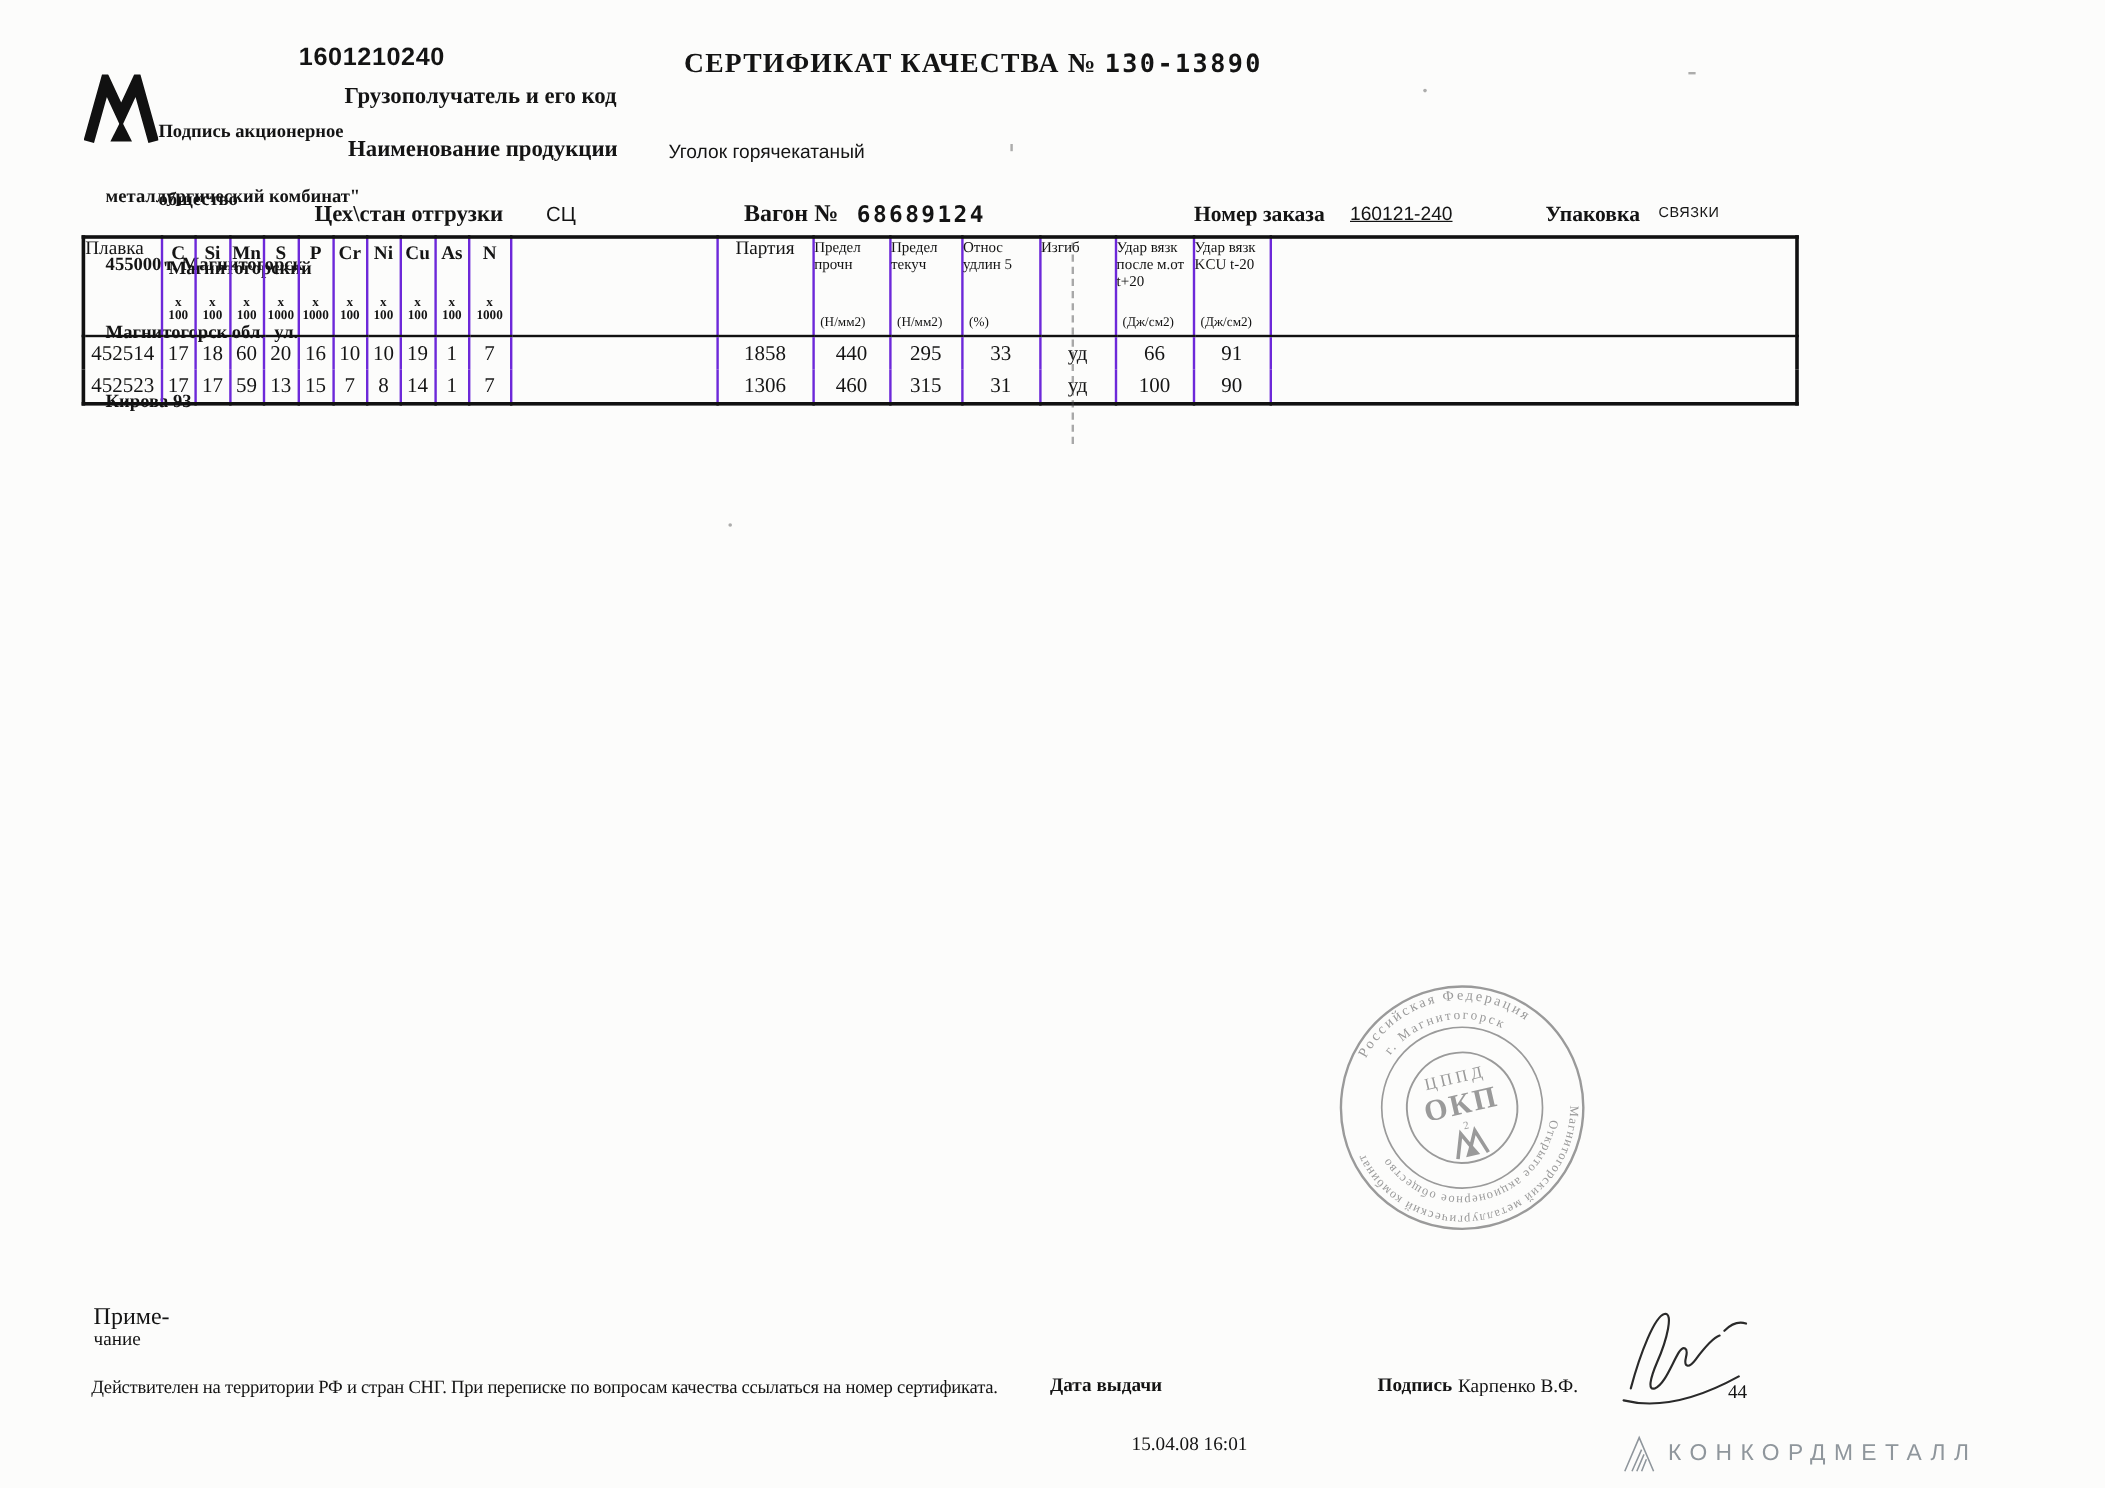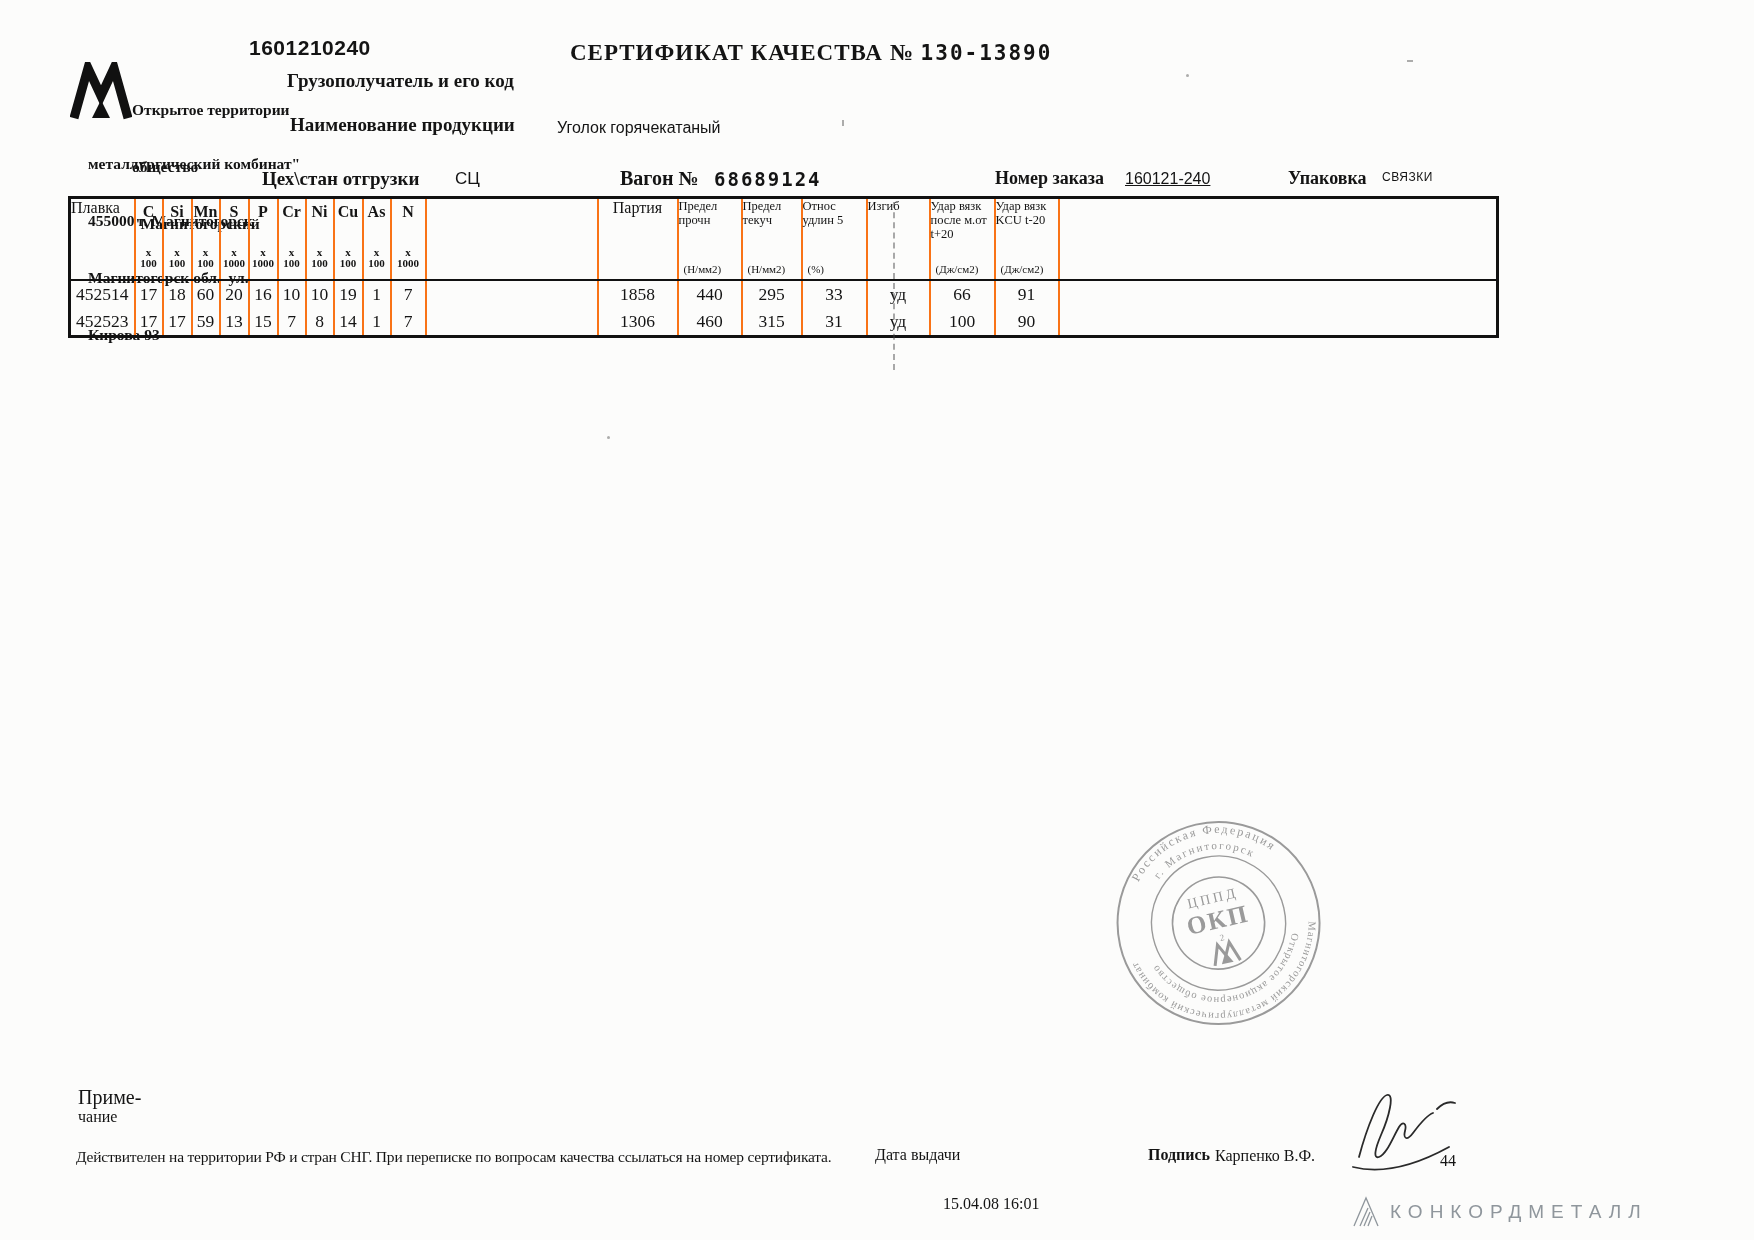--- a/index.html
+++ b/index.html
@@ -27,21 +27,21 @@
   .wagon-lbl{left:620px;top:167px;font-size:20px;}
   .wagon-val{left:714px;top:168px;font-family:"DejaVu Sans Mono",monospace;font-weight:700;font-size:19px;letter-spacing:2px;}
   .order-lbl{left:995px;top:168px;font-size:18px;}
   .order-val{left:1125px;top:170px;font-family:"Liberation Sans",sans-serif;font-size:16px;text-decoration:underline;}
   .pack-lbl{left:1288px;top:168px;font-size:18px;}
   .pack-val{left:1382px;top:170px;font-family:"Liberation Sans",sans-serif;font-size:12px;letter-spacing:.5px;}
 
   
   .table-wrap{left:68px;top:196px;}
   .cert-table{border-collapse:collapse;table-layout:fixed;width:1428px;border:3px solid #111;}
-  .cert-table th,.cert-table td{border-left:2px solid #111;border-right:2px solid #f97316;padding:0;font-weight:400;}
+  .cert-table th,.cert-table td{border-left:2px solid #111;border-right:2px solid #6d28d9;padding:0;font-weight:400;}
   .cert-table th{border-bottom:2px solid #111;height:80px;vertical-align:top;}
   .cert-table td{height:27px;font-size:17.5px;text-align:center;}
   .th-heat{font-size:16px;font-weight:700;text-align:left;padding:14px 0 0 8px;}
   .th-elem{text-align:center;}
   .th-elem .elem-name{font-size:16px;font-weight:700;padding-top:4px;}
   .th-elem .elem-mult{margin-top:26px;font-size:11px;line-height:11px;font-weight:700;}
   .th-batch{font-size:16px;font-weight:400;text-align:center;padding-top:14px;}
   .th-mech{text-align:left;padding:4px 0 0 5px;font-weight:700;}
   .th-mech .mech-title{font-size:12.5px;line-height:14px;white-space:pre-line;}
   .th-mech .mech-unit{font-size:11px;font-weight:400;margin-top:2px;position:absolute;}
@@ -53,21 +53,21 @@
   
   .dash-artifact{left:893px;top:202px;width:0;height:168px;border-left:2px dashed #444;opacity:.45;}
 
   
   .stamp{left:1108px;top:812px;opacity:.88;transform:rotate(-13deg);}
 
   
   .note1{left:78px;top:1086px;font-size:20px;}
   .note2{left:78px;top:1108px;font-size:16px;}
   .validity{left:76px;top:1148px;font-size:15.5px;letter-spacing:-0.2px;}
-  .issue-lbl{left:875px;top:1146px;font-size:16px;font-weight:400;}
+  .issue-lbl{left:875px;top:1146px;font-size:16px;font-weight:700;}
   .issue-val{left:943px;top:1147px;font-size:16px;margin-top:48px;}
   .sign-lbl{left:1148px;top:1146px;font-size:16px;font-weight:700;}
   .sign-name{left:1215px;top:1147px;font-size:16px;}
   .signature{left:1345px;top:1085px;}
   .page-num{left:1440px;top:1152px;font-size:16px;}
 
   .watermark{left:1352px;top:1196px;display:flex;align-items:center;gap:10px;color:#8f969c;}
   .watermark .wm-text{font-family:"Liberation Sans",sans-serif;font-size:19px;letter-spacing:7px;}
 
   .speck{position:absolute;background:#777;border-radius:50%;width:3px;height:3px;opacity:.6;}
@@ -84,21 +84,21 @@
   </div>
 
   <div class="abs logo-box">
     <svg width="62" height="58" viewBox="0 0 62 58">
       <polyline points="4,56 18,6 31,34 44,6 58,56" fill="none" stroke="#111" stroke-width="9" stroke-linejoin="miter"></polyline>
       <polygon points="22,56 31,38 40,56" fill="#111"></polygon>
     </svg>
   </div>
 
   <div class="abs org-right">
-    <div>Открытое территории</div>
+    <div>Подпись акционерное</div>
     <div>общество</div>
     <div>"Магнитогорский</div>
   </div>
   <div class="abs org-below">
     <div>металлургический комбинат"</div>
     <div>455000 г. Магнитогорск</div>
     <div>Магнитогорск обл.  ул.</div>
     <div>Кирова 93</div>
   </div>
 

